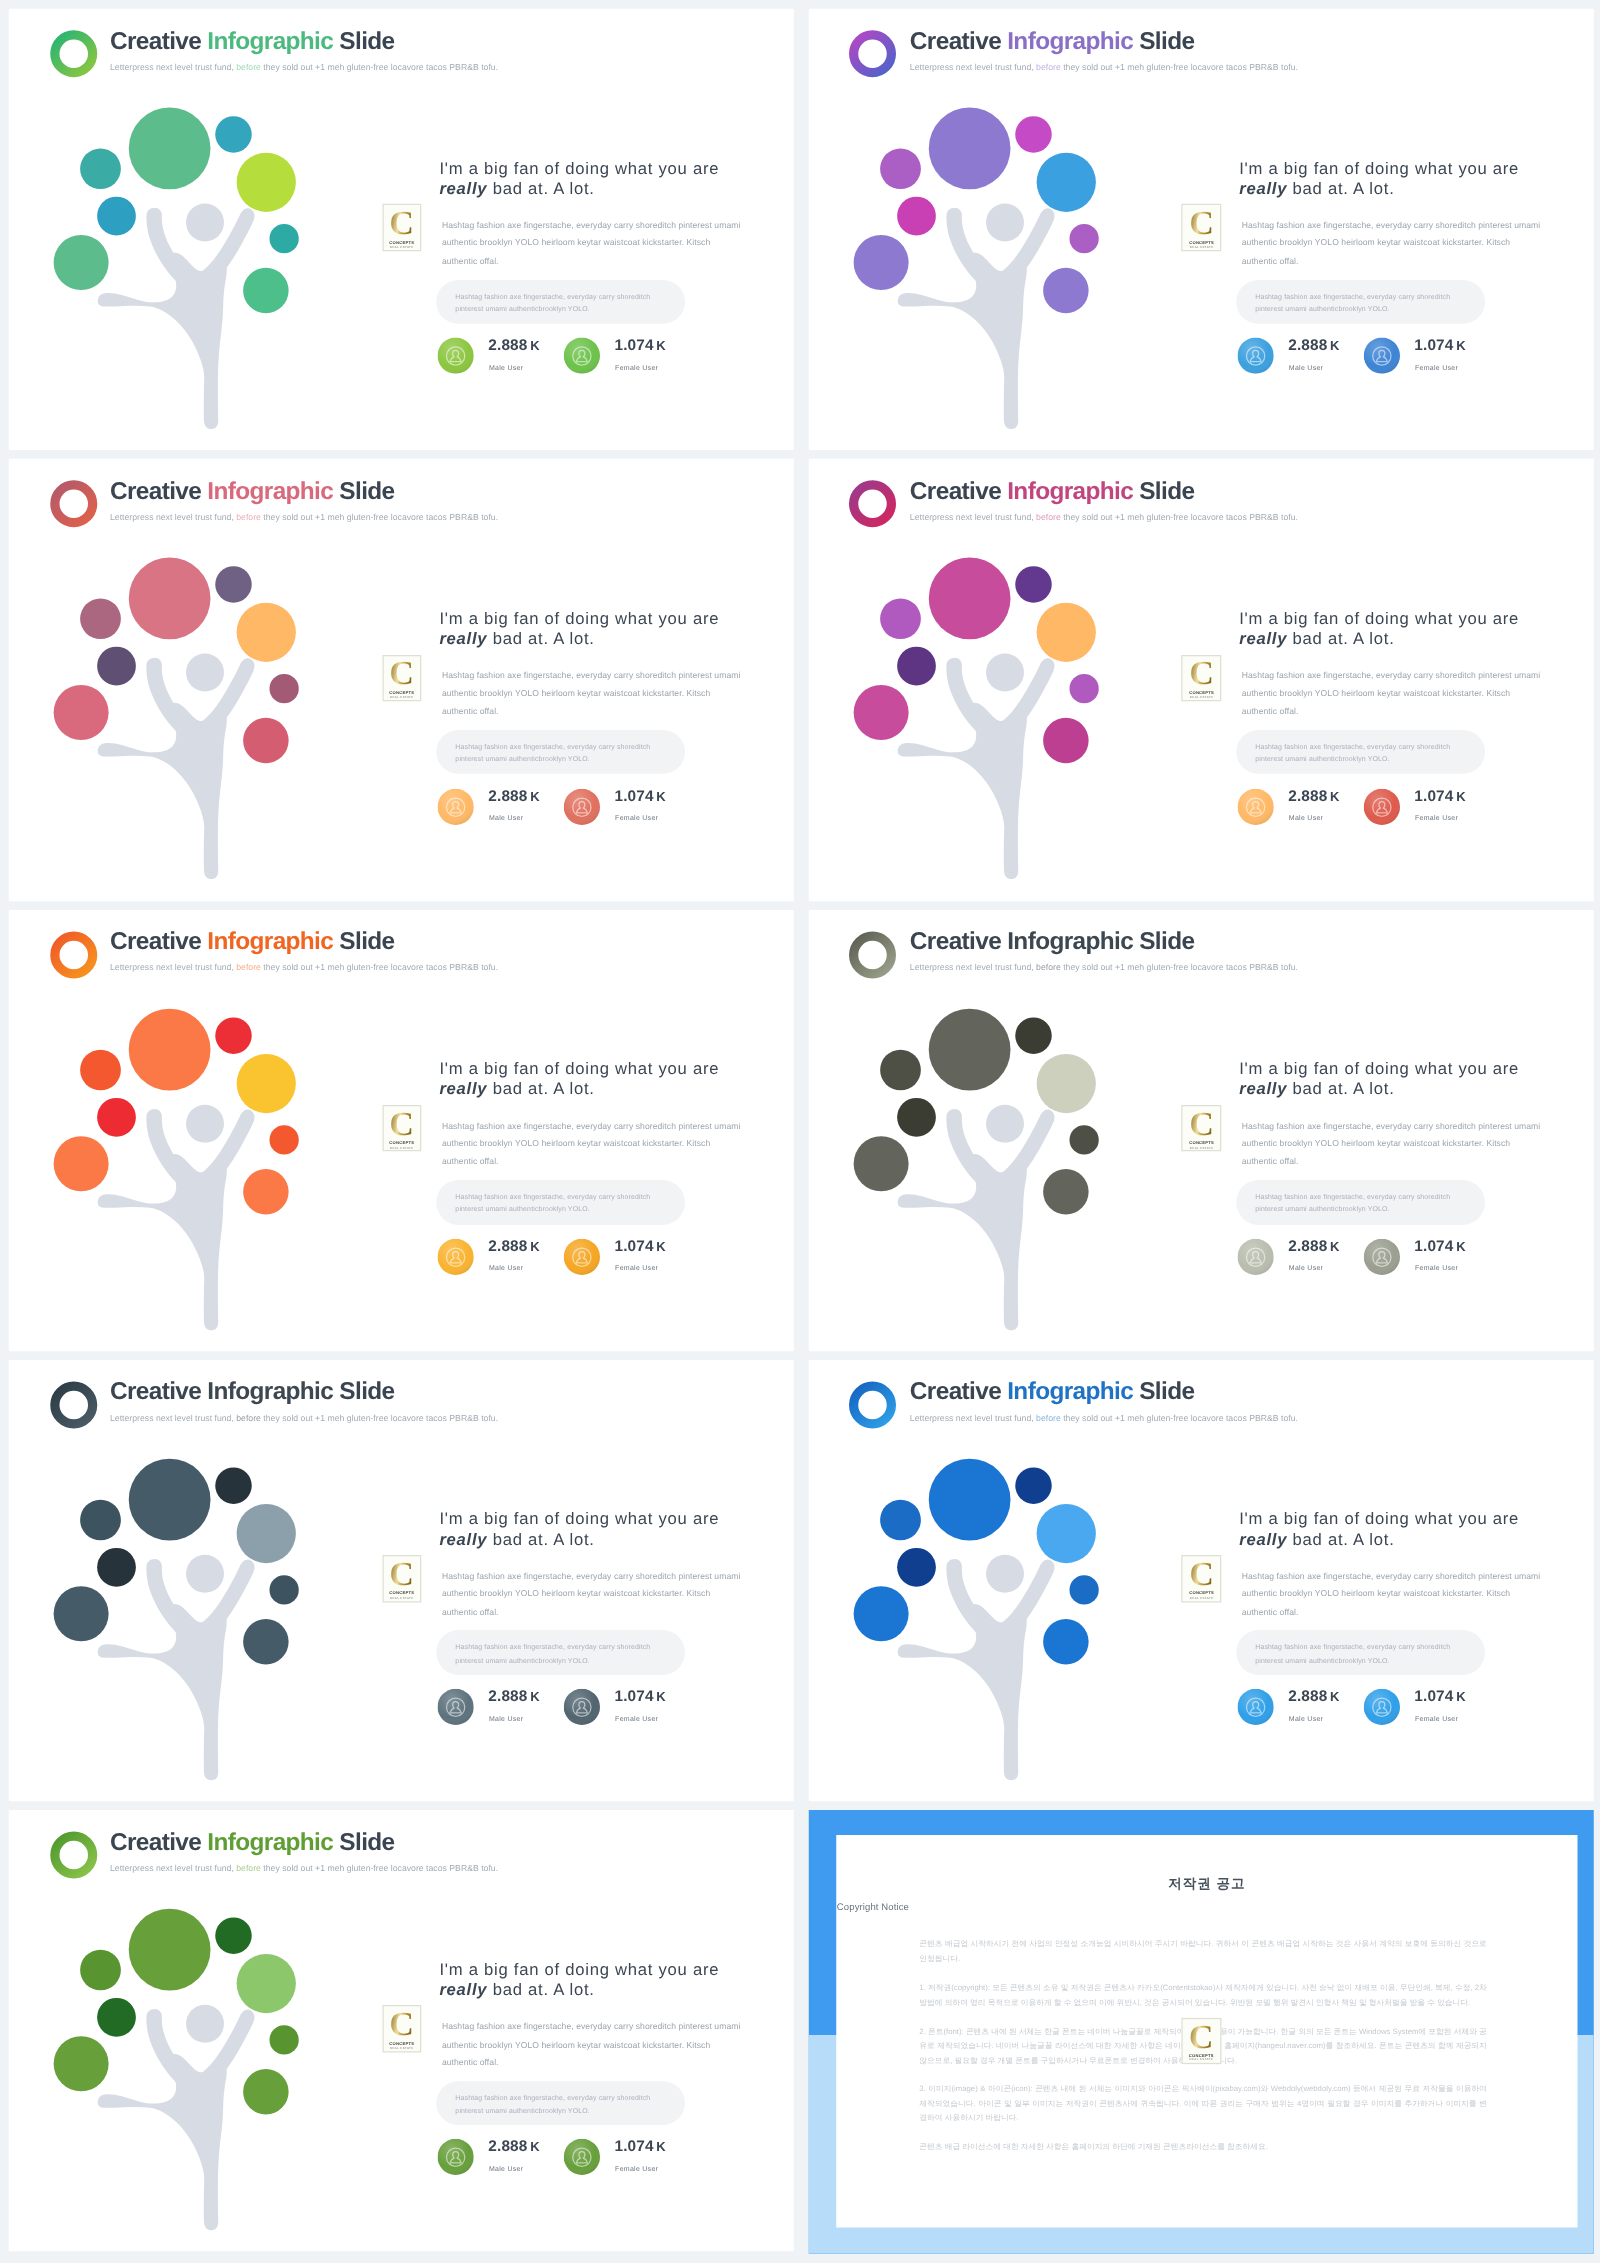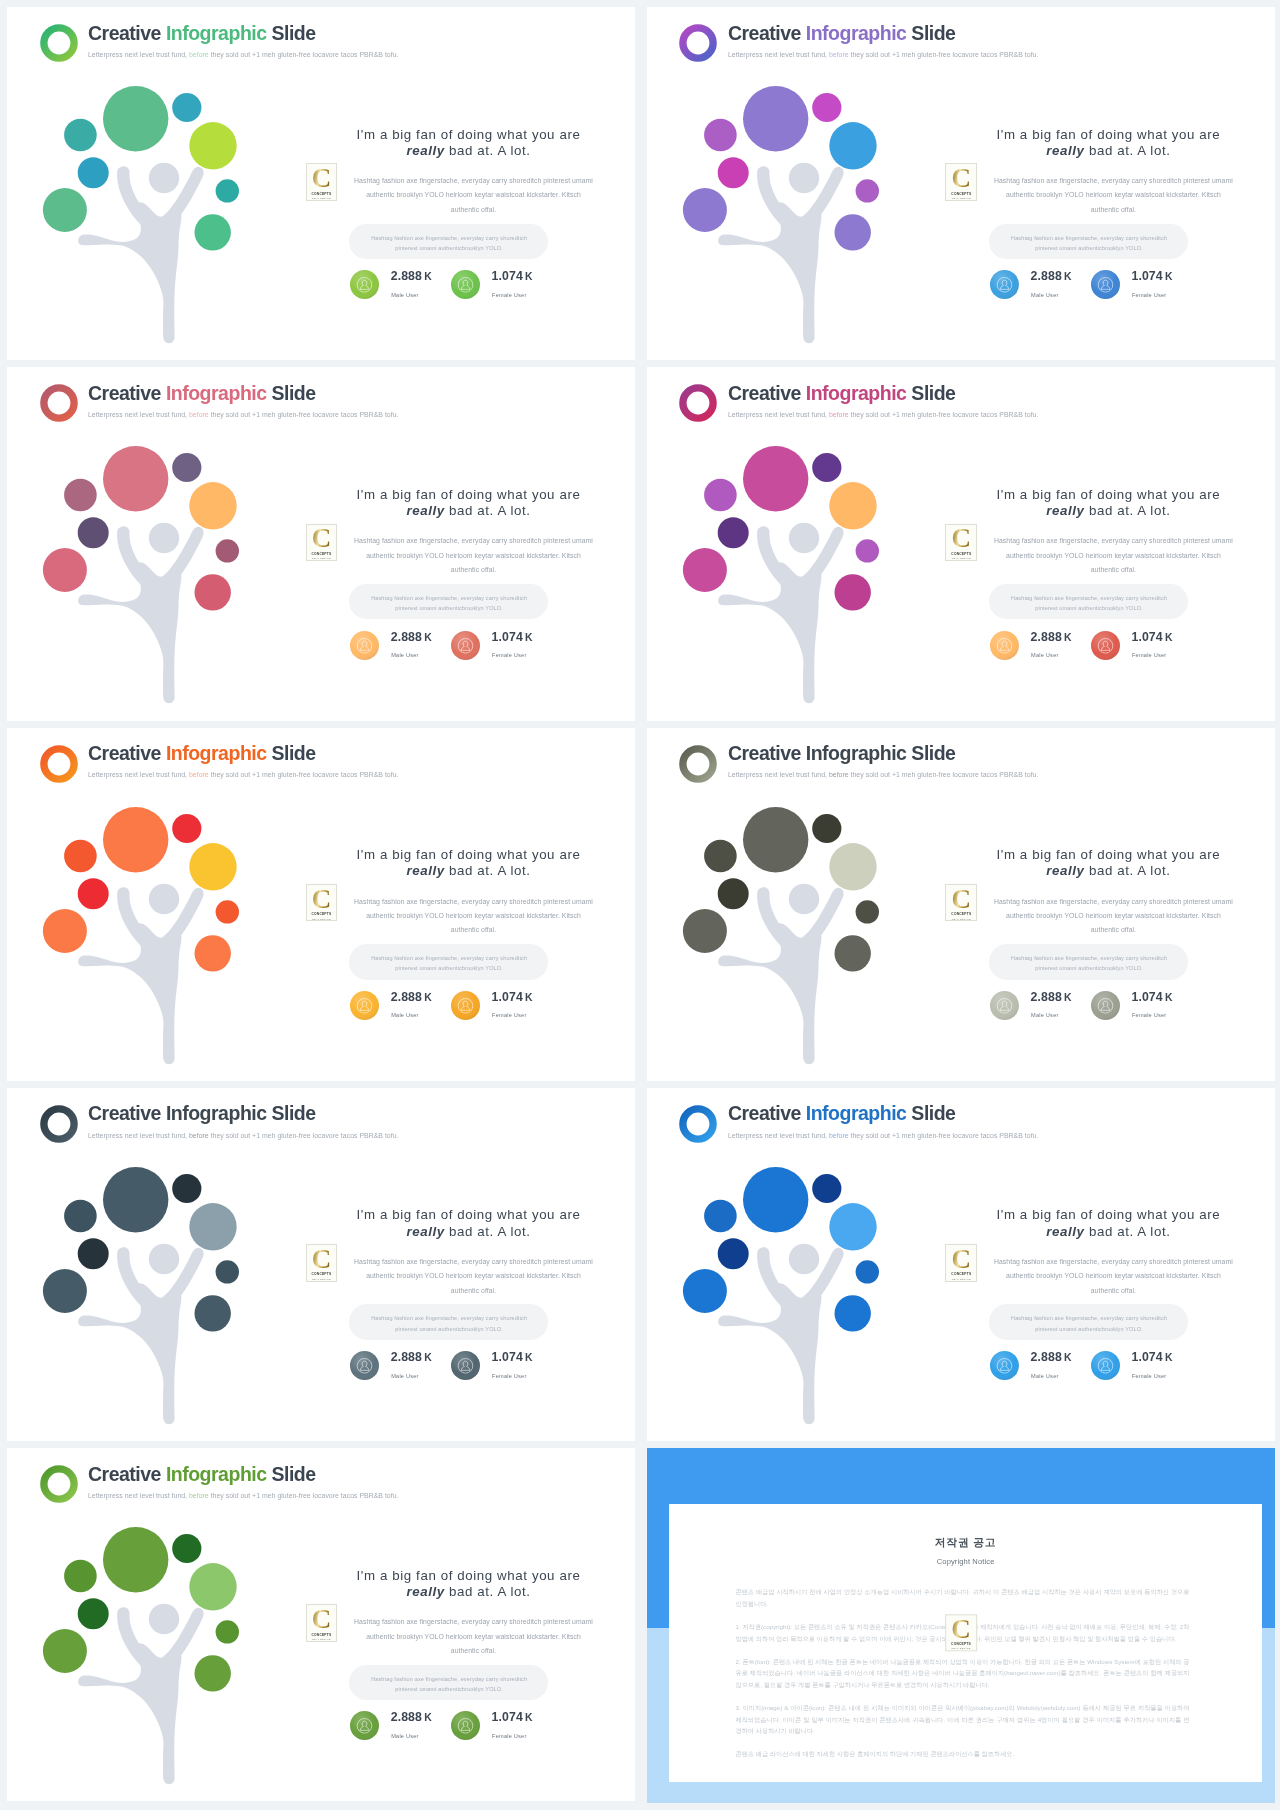--- a/index.html
+++ b/index.html
@@ -1,20 +1,20 @@
 <!DOCTYPE html>
 <html><head>
 <meta charset="utf-8">
 <title>Creative Infographic Slide</title>
 <style>
 *{box-sizing:border-box;margin:0;padding:0}
 html,body{width:1280px;height:1810px;overflow:hidden}
 body{background:#eff3f6;font-family:"Liberation Sans",sans-serif;}
 .grid{position:relative;width:1280px;height:1810px;}
-.slide{position:absolute;background:#fff;overflow:hidden;text-align:center;}
+.slide{position:absolute;background:#fff;overflow:hidden;}
 .logo{position:absolute;left:29.5px;top:14px;width:44px;height:44px;}
 .ttl{position:absolute;left:81px;top:14.6px;font-size:19.5px;font-weight:700;letter-spacing:-0.5px;color:#3b4551;white-space:nowrap;line-height:22px;}
 .ttl .acc{font-weight:700;}
 .sub{position:absolute;left:81px;top:43.9px;font-size:6.95px;line-height:7px;color:#a3abb5;white-space:nowrap;letter-spacing:0.01px;}
 .tree{position:absolute;left:-7px;top:-7px;width:300px;height:361px;}
 .rhead{position:absolute;left:344.5px;top:119.5px;width:234px;font-size:13.3px;line-height:16.3px;color:#3c4653;font-weight:400;letter-spacing:0.6px;}
 .rhead b{font-weight:400}
 .rhead i{font-style:italic;font-weight:700}
 .brand{position:absolute;left:298.6px;top:156.3px;width:31.7px;height:37.4px;border:1px solid #e0dfd6;background:#fdfdf8;display:flex;flex-direction:column;align-items:center;justify-content:center;padding-top:3px}
   .brand .bl, .cbrand .bl{font-family:"Liberation Serif",serif;font-weight:700;font-size:27px;line-height:20.5px;background:linear-gradient(100deg,#8a6a1e 0%,#f0e0a0 38%,#b08c28 62%,#6d5410 100%);-webkit-background-clip:text;background-clip:text;color:transparent;}
@@ -25,23 +25,23 @@
 .stats{position:absolute;left:343px;top:263.3px;}
 .stat{position:absolute;top:0}
 .badge{position:absolute;left:0;top:0;width:29px;height:29px;border-radius:50%;}
 .badge svg{display:block}
 .snum{position:absolute;left:40.7px;top:0px;font-size:12.3px;line-height:13px;font-weight:700;color:#3c4653;letter-spacing:0.1px;white-space:nowrap}
 .snum .u{font-size:10.4px;margin-left:2.2px;letter-spacing:0}
 .slab{position:absolute;left:41.2px;top:21.5px;font-size:5.6px;line-height:6px;color:#6d7783;white-space:nowrap;letter-spacing:0.22px}
 
 .cslide{position:absolute;background:#3f9bf0;overflow:hidden}
 .cinner{position:absolute;left:0;right:0;top:180px;bottom:0;background:#b6dcfa}
-.cpaper{position:absolute;left:22.6px;top:19.7px;right:13.5px;bottom:20.8px;background:#fff;margin-top:36px;}
+.cpaper{position:absolute;left:22.6px;top:19.7px;right:13.5px;bottom:20.8px;background:#fff;}
 .ctitle{text-align:center;font-size:10.8px;color:#48525d;font-weight:700;margin-top:32px;letter-spacing:0.8px}
-.csub{text-align:center;font-size:7.6px;color:#6b7580;margin-top:7.5px;letter-spacing:0.1px}
+.csub{text-align:left;font-size:7.6px;color:#6b7580;margin-top:7.5px;letter-spacing:0.1px}
   .ctext{margin:20px 0 0 66px;width:454px;font-size:6.2px;line-height:11.6px;color:#c2c8ce;text-align:justify;}
 .ctext p{margin-bottom:11.5px}
 .cbrand{position:absolute;left:50%;top:52%;transform:translate(-50%,-50%);width:31.7px;height:37.4px;border:1px solid #e0dfd6;background:#fdfdf8;padding-top:3px;display:flex;flex-direction:column;align-items:center;justify-content:center;z-index:5}
 </style>
 </head>
 <body>
 
 <div class="grid" id="grid">
     <div class="slide" style="left: 7px; top: 7px; width: 628.3px; height: 353.3px;">
       <div class="logo"><svg width="44" height="44" viewBox="0 0 44 44">

